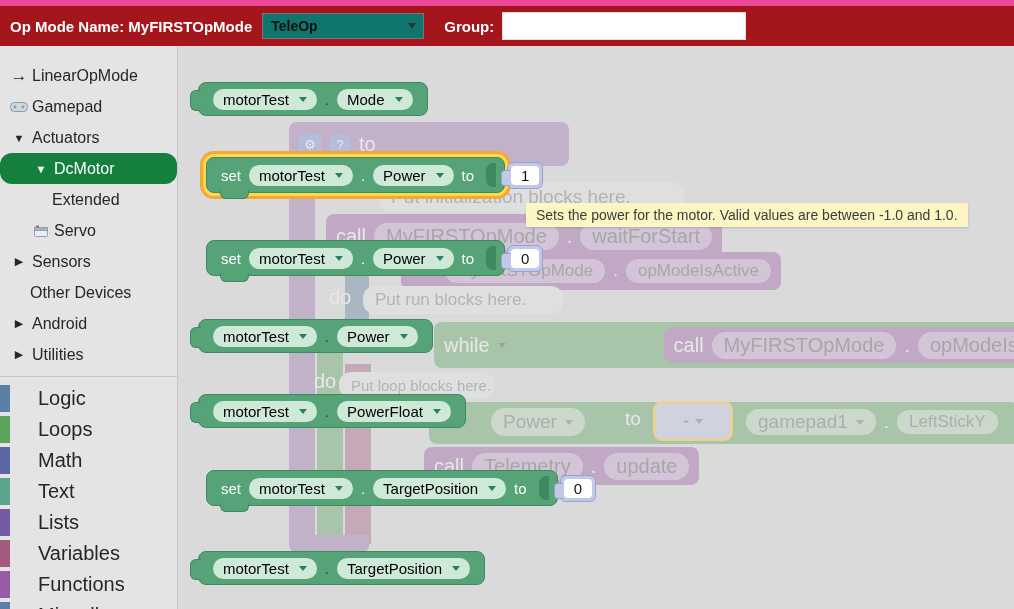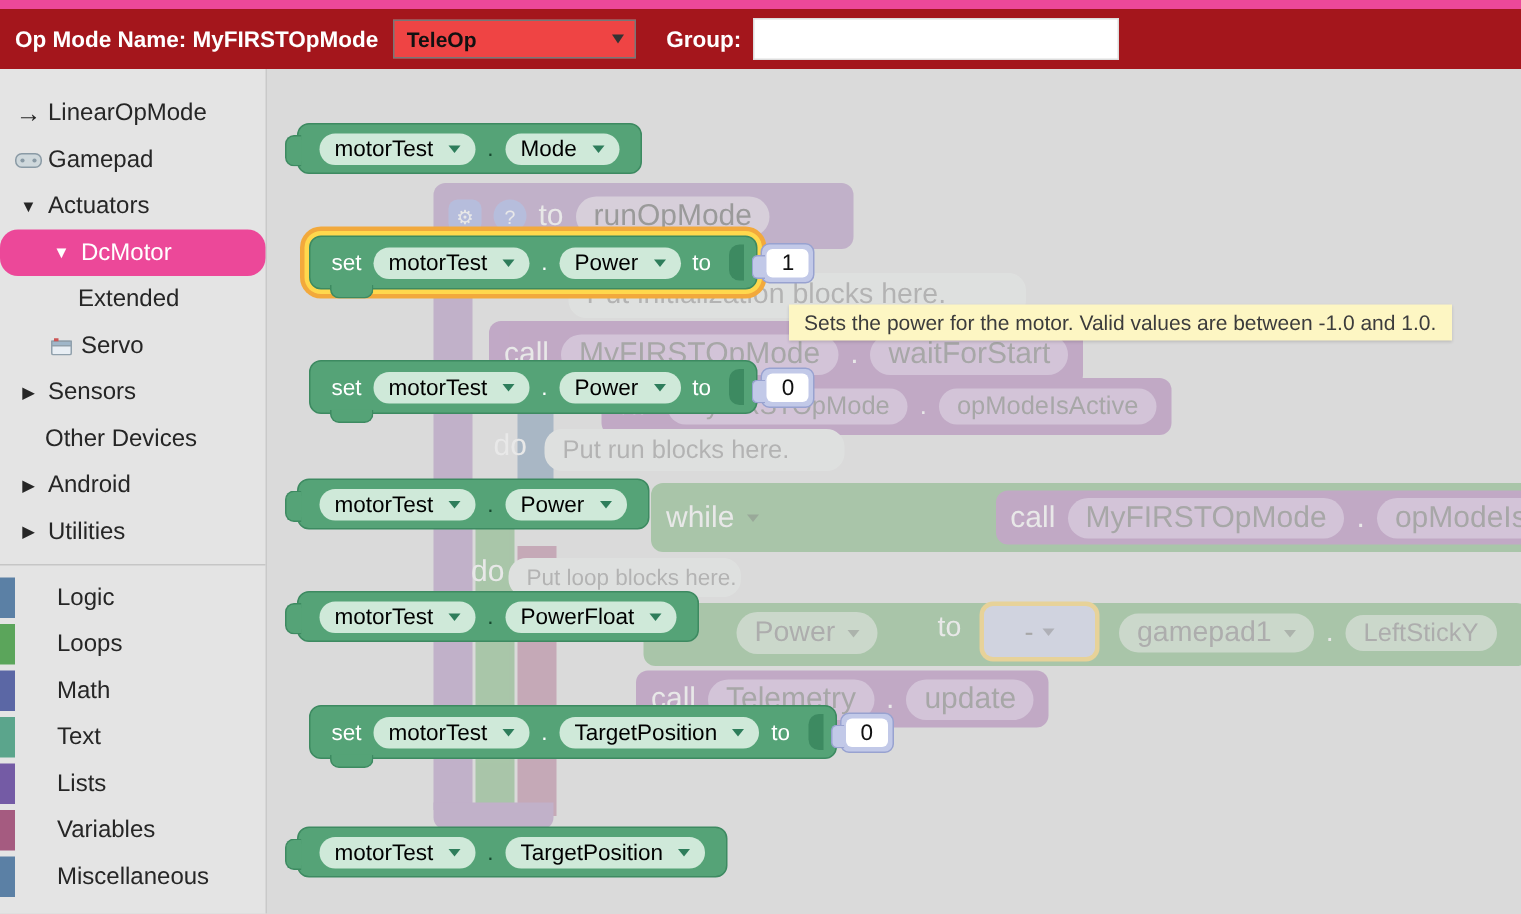--- a/index.html
+++ b/index.html
@@ -3,40 +3,40 @@
 <meta charset="utf-8">
 <style>
   * { box-sizing: border-box; margin: 0; padding: 0; }
   html,body { width:1014px; height:609px; overflow:hidden;
     font-family:"Liberation Sans", sans-serif; background:#dadada; }
 
   
   .topbar { position:absolute; left:0; top:0; width:1014px; height:46px;
     background:#a4161c; border-top:6px solid #ec4899; display:flex; align-items:center; }
   .topbar .oplabel { color:#fff; font-weight:bold; font-size:15px; margin-left:10px; white-space:nowrap; }
-  .flavor { margin-left:10px; width:162px; height:26px; background:#ef4444; border:1px solid #777;
+  .flavor { margin-left:10px; width:162px; height:26px; background:#0f766e; border:1px solid #777;
     display:flex; align-items:center; font-size:14px; font-weight:bold; color:#111;
     padding:0 8px; position:relative; }
   .flavor .sel-caret { position:absolute; right:7px; top:9px; width:0; height:0;
     border-left:4px solid transparent; border-right:4px solid transparent; border-top:6px solid #333; }
   .grouplabel { color:#fff; font-weight:bold; font-size:15px; margin-left:20px; }
   .groupinput { margin-left:8px; width:244px; height:28px; border:1px solid #ddd; background:#fff; font-size:14px; padding:0 6px; }
 
   
   .sidebar { position:absolute; left:0; top:46px; width:178px; height:563px;
     background:#e4e4e4; border-right:1px solid #cscsc; border-right:1px solid #c9c9c9; padding-top:14px; }
   .trow { height:31px; display:flex; align-items:center; font-size:16px; color:#262626; cursor:pointer; }
   .trow .ticon { width:22px; display:inline-flex; justify-content:center; margin-right:2px; flex:none; }
-  .trow.selected { background:#ec4899; color:#fff;border-radius:12px; }
+  .trow.selected { background:#15803d; color:#fff;border-radius:12px; }
   .i-arrow::before { content:"\2192"; font-size:17px; }
   .i-down::before  { content:"\25BC"; font-size:11px; }
   .i-right::before { content:"\25B6"; font-size:11px; }
   .trow.selected .i-down::before { color:#fff; }
   .divider { height:1px; background:#c6c6c6; margin:6px 0; }
-  .crow { height:31px; display:flex; align-items:center; font-size:16px; color:#262626; position:relative; cursor:pointer; }
+  .crow { height:31px; display:flex; align-items:center; font-size:20px; color:#262626; position:relative; cursor:pointer; }
   .chip { position:absolute; left:0; top:2px; width:10px; height:27px; }
   .crow .clabel { margin-left:38px; }
 
   
   .canvas { position:absolute; left:179px; top:46px; width:835px; height:563px;
     background:#dadada; overflow:hidden; }
 
   
   .bglayer { position:absolute; inset:0; opacity:.38; }
   .bgabs { position:absolute; }
@@ -167,39 +167,42 @@
   </div>
   <div class="crow">
     <span class="chip" style="background-color: rgb(116, 91, 165);"></span>
     <span class="clabel">Lists</span>
   </div>
   <div class="crow">
     <span class="chip" style="background-color: rgb(165, 91, 128);"></span>
     <span class="clabel">Variables</span>
   </div>
   <div class="crow">
+    <span class="chip" style="background-color: rgb(153, 91, 165);"></span>
+    <span class="clabel">Functions</span>
+  </div>
+  <div class="crow">
     <span class="chip" style="background-color: rgb(91, 128, 165);"></span>
     <span class="clabel">Miscellaneous</span>
   </div>
 </div>
 
 <div class="canvas">
 
   <div class="bglayer">
     <div class="bgabs" style="left:110px;top:120px;width:26px;height:374px;background:#9a6fae;"></div>
     <div class="bgabs" style="left:138px;top:276px;width:26px;height:240px;background:#5ba55b;"></div>
     <div class="bgabs" style="left:166px;top:318px;width:26px;height:180px;background:#a55b80;"></div>
     <div class="bgabs" style="left:166px;top:204px;width:24px;height:70px;background:#5b80a5;"></div>
     <div class="bgabs" style="left:110px;top:489px;width:80px;height:18px;background:#9a6fae;border-radius:0 0 8px 8px;"></div>
 
     <div class="bgblock" style="left:110px;top:76px;width:280px;height:44px;background:#9a6fae;">
       <span class="badge">⚙</span>
       <span class="badge round">?</span>
       <span class="kw">to</span>
-      <span class="bgfield">runOpMode</span>
     </div>
 
     <div class="bgcomment" style="position:absolute;left:200px;top:136px;width:305px;height:30px;font-size:19px;">
       <span>Put initialization blocks here.</span>
     </div>
 
     <div class="bgblock" style="left:147px;top:168px;height:44px;background:#995ba5;">
       <span class="kw">call</span>
       <span class="bgfield" style="background:#c9a3d6;color:#555;">MyFIRSTOpMode</span>
       <span class="bgdot">.</span>

